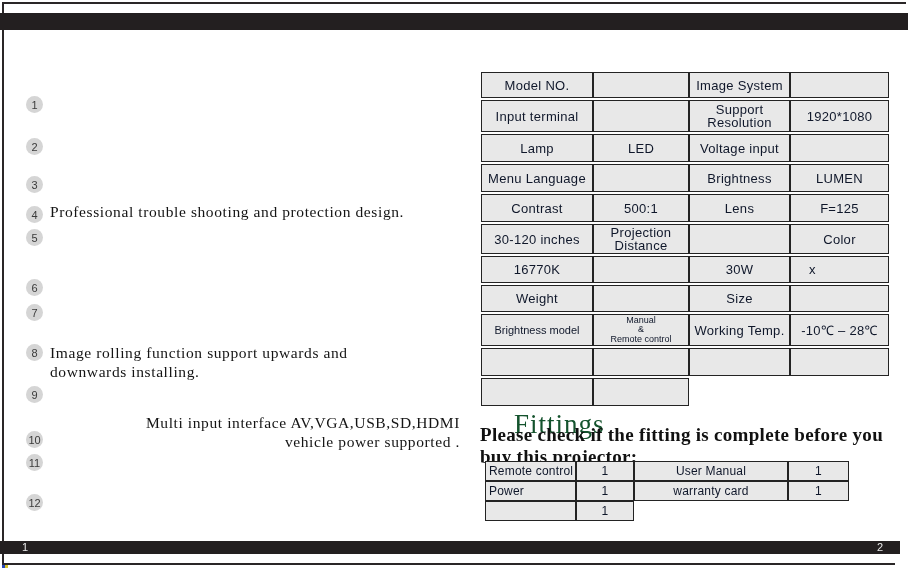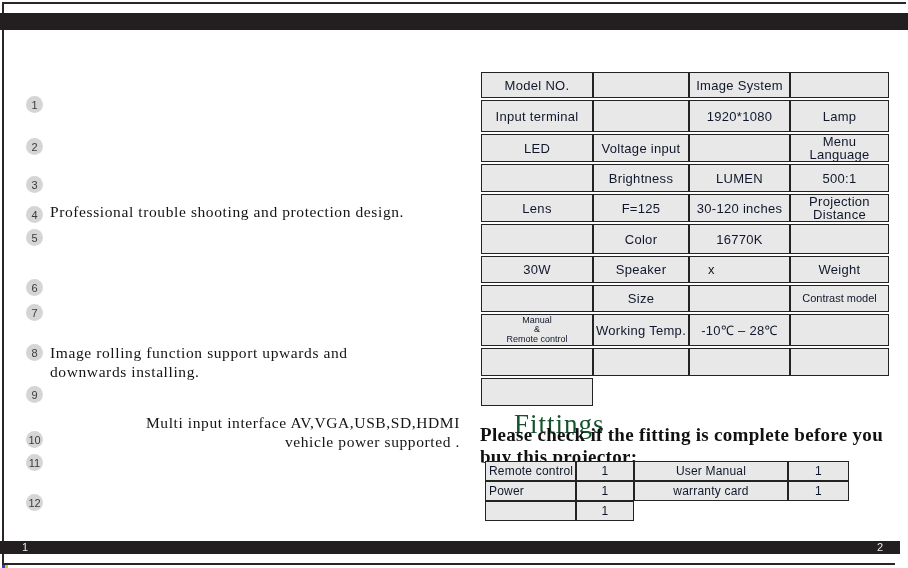--- a/index.html
+++ b/index.html
@@ -115,47 +115,49 @@
       <div class="circle" style="top: 494px;">12</div>
     </div>
 
   <div class="spec-table" id="spec-table">
       <div class="cell">Model NO.</div>
       <div class="cell"></div>
       <div class="cell">Image System</div>
       <div class="cell"></div>
       <div class="cell">Input terminal</div>
       <div class="cell"></div>
+      <div class="cell">Support
+Resolution</div>
       <div class="cell">1920*1080</div>
       <div class="cell">Lamp</div>
       <div class="cell">LED</div>
       <div class="cell">Voltage input</div>
       <div class="cell"></div>
       <div class="cell">Menu Language</div>
       <div class="cell"></div>
       <div class="cell">Brightness</div>
       <div class="cell">LUMEN</div>
+      <div class="cell">Contrast</div>
       <div class="cell">500:1</div>
       <div class="cell">Lens</div>
       <div class="cell">F=125</div>
       <div class="cell">30-120 inches</div>
       <div class="cell">Projection
 Distance</div>
       <div class="cell"></div>
       <div class="cell">Color</div>
       <div class="cell">16770K</div>
       <div class="cell"></div>
       <div class="cell">30W</div>
-      <div class="cell">Speaker</div>
       <div class="cell cell-x">x</div>
       <div class="cell">Weight</div>
       <div class="cell"></div>
       <div class="cell">Size</div>
       <div class="cell"></div>
-      <div class="cell cell-sm">Contrast model</div>
+      <div class="cell cell-sm">Brightness model</div>
       <div class="cell cell-xs">Manual
 &amp;
 Remote control</div>
       <div class="cell">Working Temp.</div>
       <div class="cell">-10℃ – 28℃</div>
       <div class="cell"></div>
       <div class="cell"></div>
       <div class="cell"></div>
       <div class="cell"></div>
       <div class="cell"></div>

